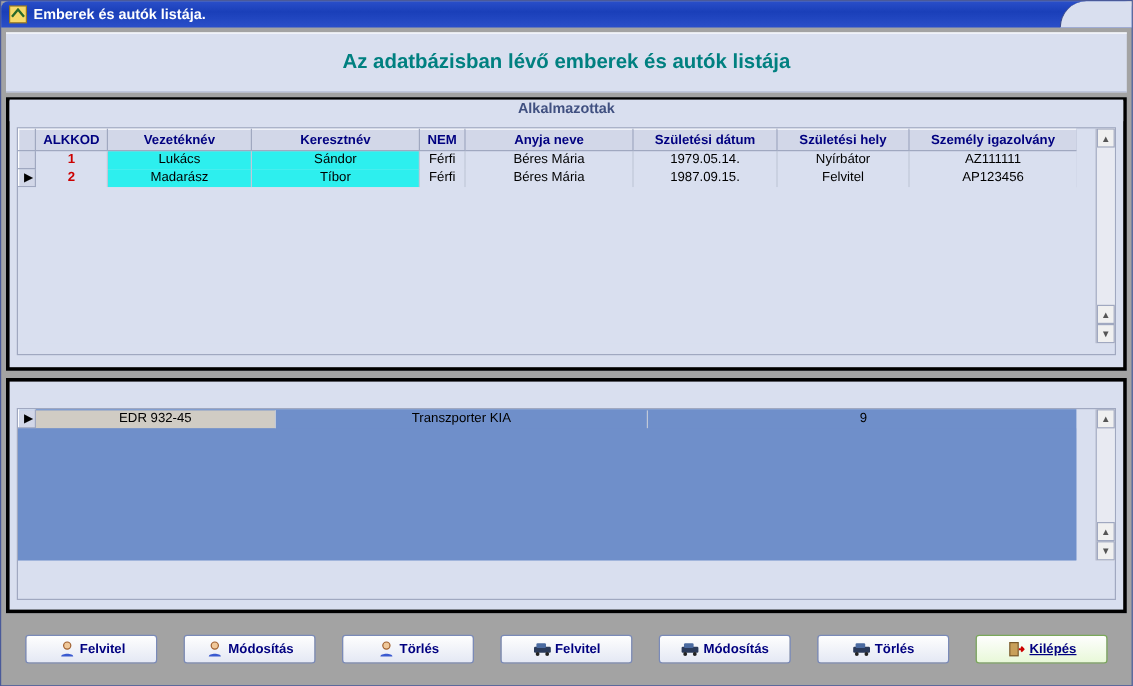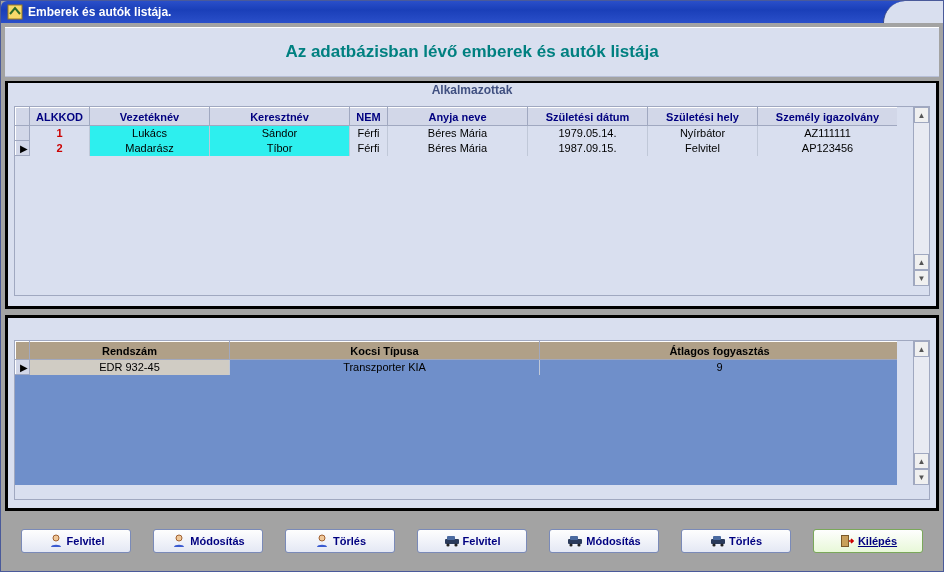--- a/index.html
+++ b/index.html
@@ -312,26 +312,20 @@
         <div class="grid">
           <div class="grid-body grid-vehicles-body">
             <table class="dbgrid vehicles">
               <colgroup>
                 <col class="veh-col0">
                   <col class="veh-col1">
                   <col class="veh-col2">
                   <col class="veh-col3">
               </colgroup>
               <tbody>
-                  <tr>
-                <th></th>
-                <th>Rendszám</th>
-                <th>Kocsi Típusa</th>
-                <th>Átlagos fogyasztás</th>
-              </tr>
               <tr>
                 <td class="rowhead">▶</td>
                 <td class="selcell">EDR 932-45</td>
                 <td>Transzporter KIA</td>
                 <td>9</td>
               </tr>
             </tbody>
               </table>
             <div class="grid-vehicles-empty"></div>
           </div>

